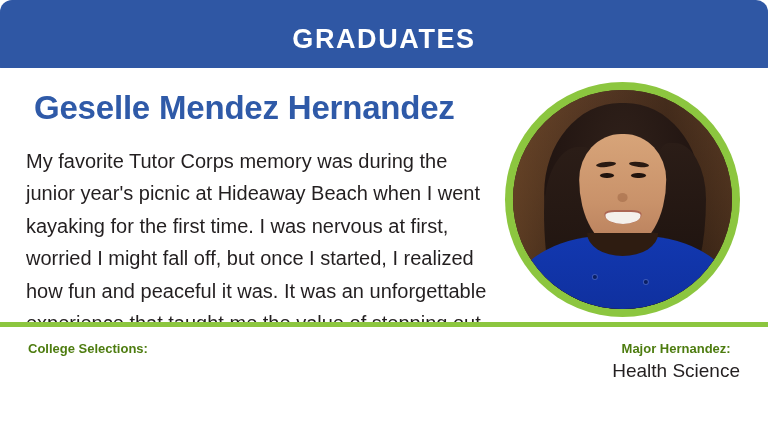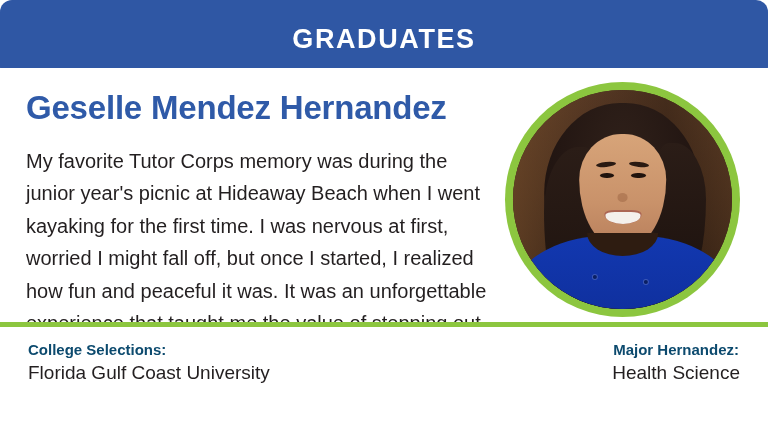--- a/index.html
+++ b/index.html
@@ -56,21 +56,21 @@
     left: 26px;
     top: 0px;
     width: 470px;
   }
   .grad-name {
     color: #2f5aa8;
     font-size: 33px;
     font-weight: bold;
     line-height: 1.12;
     letter-spacing: -0.2px;
-    margin: 22px 0 0 0;
+    margin: 22px 0 0 8px;
     white-space: nowrap;
     font-family: "Liberation Sans", sans-serif;
   }
   .grad-quote {
     color: #231f20;
     font-size: 20px;
     line-height: 1.62;
     margin: 18px 0 0 0;
     width: 462px;
     font-family: "Liberation Sans", sans-serif;
@@ -256,25 +256,26 @@
     top: 13px;
     text-align: left;
   }
   .footer-right {
     position: absolute;
     right: 28px;
     top: 13px;
     text-align: center;
   }
   .foot-label {
-    color: #0c4a6e;
-    font-size: 15px;
+    color: #4d7c0f;
+    font-size: 13px;
     font-weight: bold;
     line-height: 1.35;
     font-family: "Liberation Sans", sans-serif;
+    text-align: center;
   }
   .foot-value {
     color: #231f20;
     font-size: 19px;
     font-weight: normal;
     line-height: 1.35;
     font-family: "Liberation Sans", sans-serif;
   }
 </style>
 </head>
@@ -314,21 +315,20 @@
       </div>
     </div>
 
   </div>
 
   <div class="divider"></div>
 
   <div class="footer">
     <div class="footer-left">
       <div class="foot-label">College Selections:</div>
-      <div class="foot-value">Florida Gulf Coast University</div>
     </div>
     <div class="footer-right">
       <div class="foot-label">Major Hernandez:</div>
       <div class="foot-value">Health Science</div>
     </div>
   </div>
 
 </div>
 
 </body></html>

